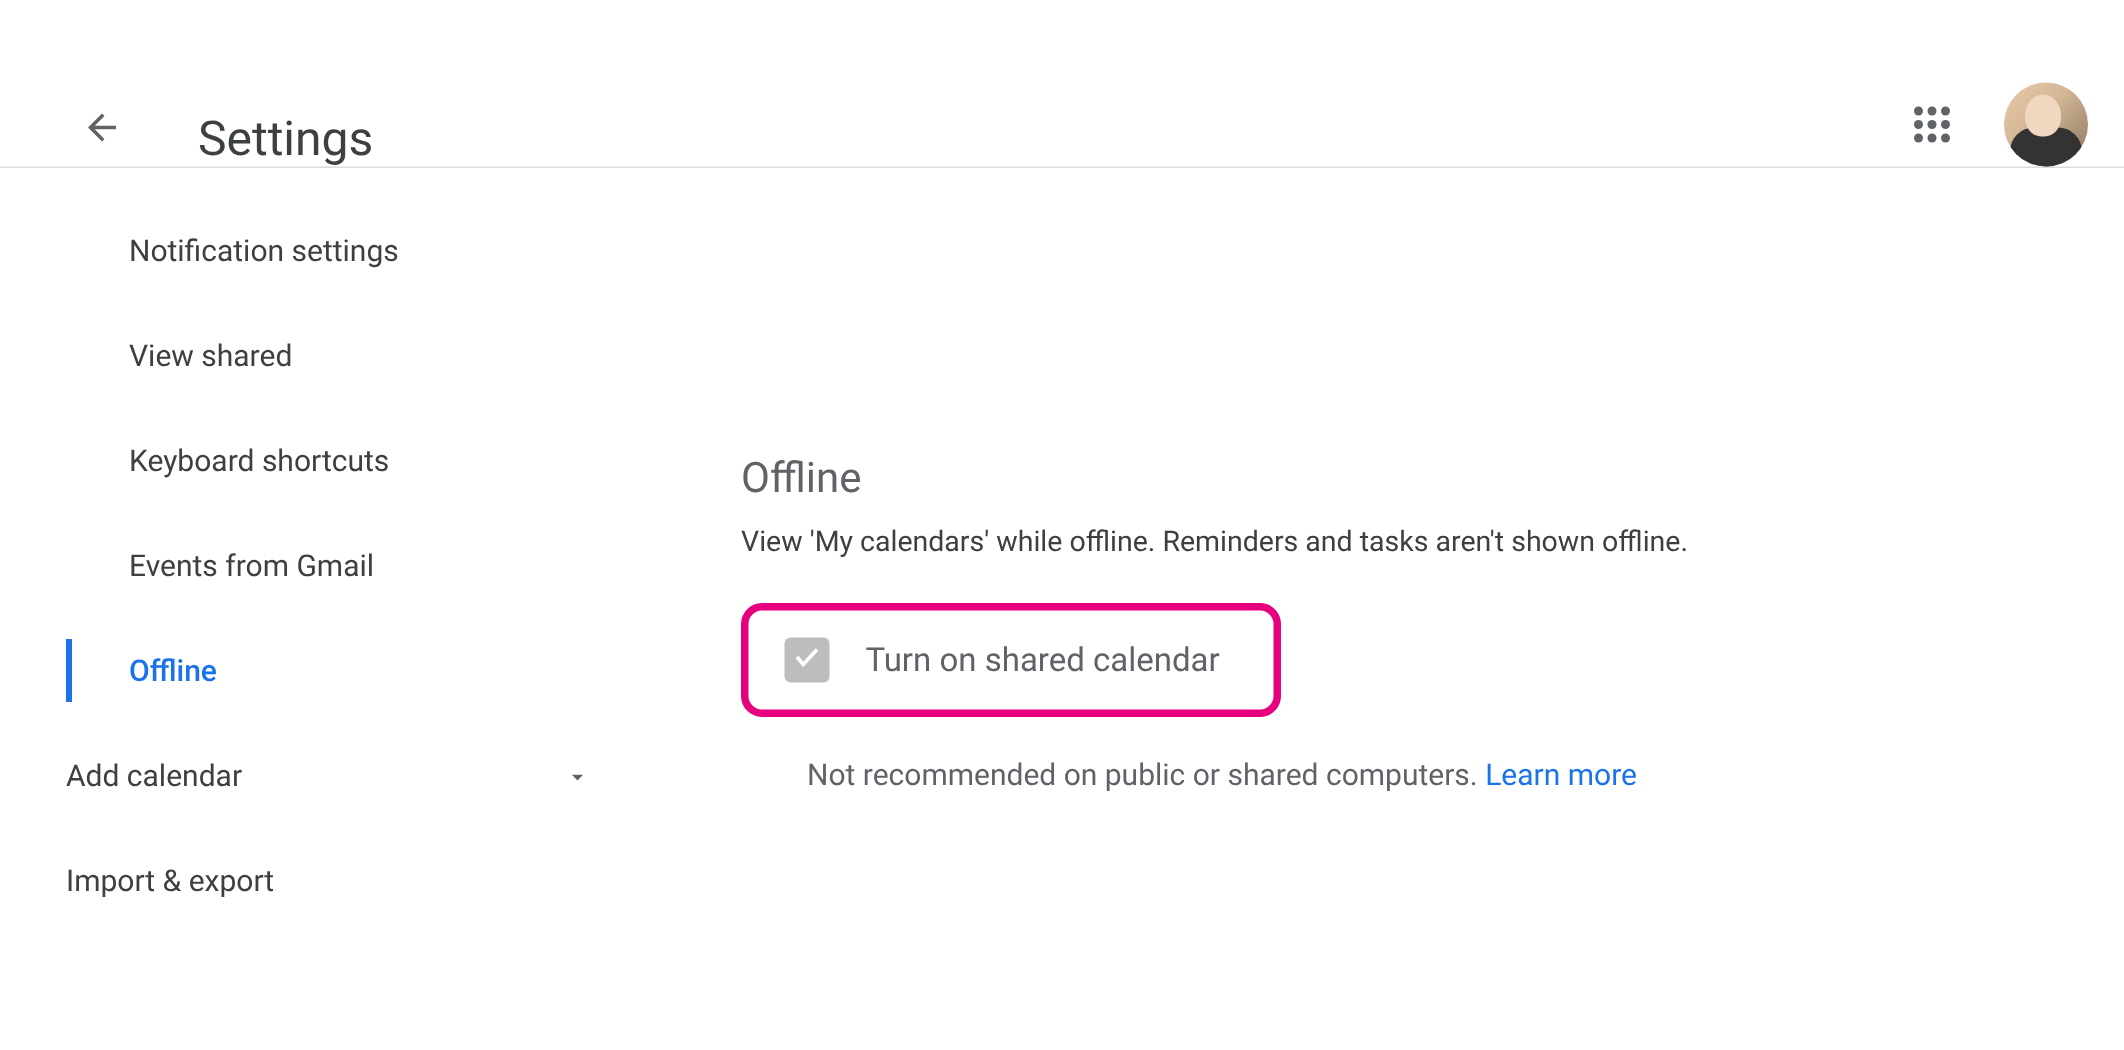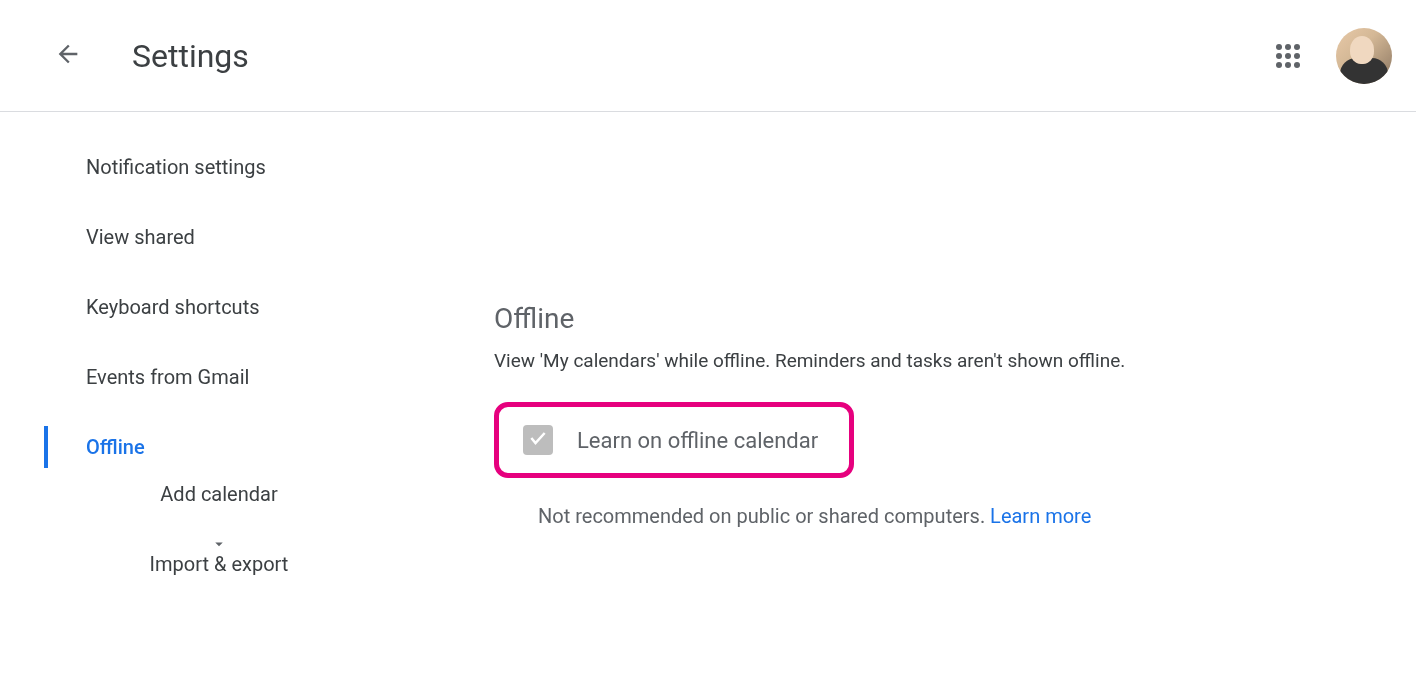--- a/index.html
+++ b/index.html
@@ -1,21 +1,21 @@
 <!DOCTYPE html>
 <html><head>
 <meta charset="utf-8">
 <style>
   * { box-sizing: border-box; margin: 0; padding: 0; }
   html, body { width: 1416px; height: 700px; font-family: 'Google Sans', Roboto, Arial, sans-serif; background: #fff; color: #3c4043; }
   
   
   .header {
     display: flex;
-    align-items: center;
+    align-items: flex-end;
     height: 112px;
     padding: 0 24px;
     border-bottom: 1px solid #dadce0;
     position: relative;
   }
   .back-btn {
     width: 48px;
     height: 48px;
     display: flex;
     align-items: center;
@@ -109,21 +109,20 @@
   .sidebar-section {
     height: 70px;
     display:flex;
     align-items:center;
     justify-content:space-between;
     padding-left:44px;
     padding-right:36px;
     font-size:20px;
     color:#3c4043;
     cursor:pointer;
-    flex-direction:column;
   }
   .chev { width:18px;height:18px; }
   .chev svg{width:100%;height:100%;fill:#5f6368;}
 
   
   .main {
     flex:1;
     padding: 60px 30px 0 64px;
   }
   .section-title {
@@ -231,20 +230,20 @@
     <div class="section-desc">View 'My calendars' while offline. Reminders and tasks aren't shown offline.</div>
 
     <div class="highlight-box">
       <div class="checkbox">
         <span>
           <svg viewBox="0 0 24 24">
               <polyline points="4,12 9,18 20,6"></polyline>
             </svg>
         </span>
       </div>
-      <div class="checkbox-label">Learn on offline calendar</div>
+      <div class="checkbox-label">Turn on shared calendar</div>
     </div>
 
     <div class="note">
       <span>Not recommended on public or shared computers. </span><a>Learn more</a>
     </div>
   </div>
 </div>
 
 </body></html>

